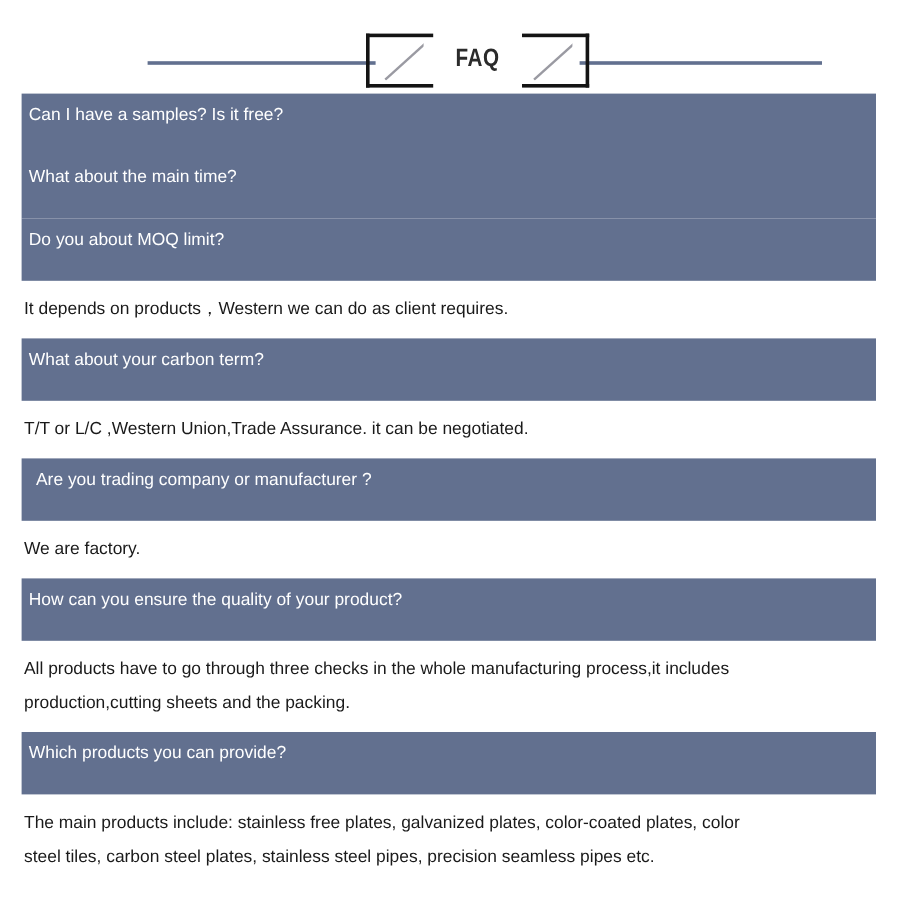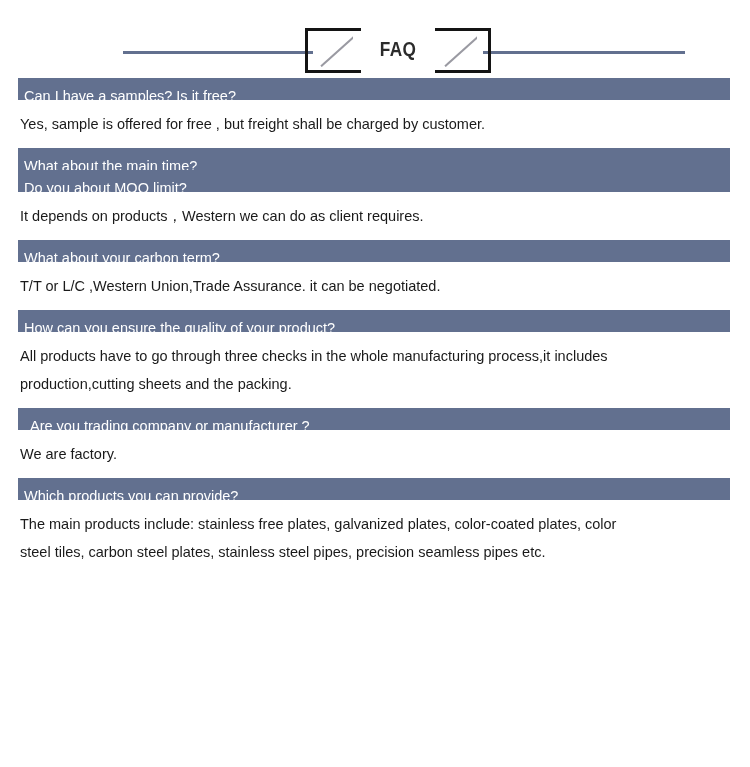--- a/index.html
+++ b/index.html
@@ -85,21 +85,21 @@
   .faq-list {
     padding: 0;
     margin: 0;
   }
   .faq-item { margin: 0; }
 
   .question {
     background: #62708f;
     color: #ffffff;
     font-size: 14.5px;
-    height: 22px;
+    height: 52px;
     line-height: 36px;
     margin: 0 20px 0 18px;
     padding-left: 6px;
     white-space: nowrap;
     overflow: hidden;
   }
   .question.indented { padding-left: 12px; }
 
   .answer {
     color: #1a1a1a;
@@ -130,23 +130,20 @@
     <span class="slash slash-right"></span>
 
     <div class="faq-title">FAQ</div>
   </div>
 </div>
 
 <div class="faq-list">
 
   <div class="faq-item">
     <div class="question">Can I have a samples? Is it free?</div>
-    <div class="answer">
-      <span class="line">Yes, sample is offered for free , but freight shall be charged by customer.</span>
-    </div>
   </div>
 
   <div class="faq-item">
     <div class="question">What about the main time?</div>
   </div>
 
   <div class="faq-item">
     <div class="question">Do you about MOQ limit?</div>
     <div class="answer">
       <span class="line">It depends on products，Western we can do as client requires.</span>
@@ -154,31 +151,31 @@
   </div>
 
   <div class="faq-item">
     <div class="question">What about your carbon term?</div>
     <div class="answer">
       <span class="line">T/T or L/C ,Western Union,Trade Assurance. it can be negotiated.</span>
     </div>
   </div>
 
   <div class="faq-item">
+    <div class="question indented">Are you trading company or manufacturer ?</div>
+    <div class="answer">
+      <span class="line">We are factory.</span>
+    </div>
+  </div>
+
+  <div class="faq-item">
     <div class="question">How can you ensure the quality of your product?</div>
     <div class="answer">
       <span class="line">All products have to go through three checks in the whole manufacturing process,it includes</span>
       <span class="line">production,cutting sheets and the packing.</span>
-    </div>
-  </div>
-
-  <div class="faq-item">
-    <div class="question indented">Are you trading company or manufacturer ?</div>
-    <div class="answer">
-      <span class="line">We are factory.</span>
     </div>
   </div>
 
   <div class="faq-item">
     <div class="question">Which products you can provide?</div>
     <div class="answer">
       <span class="line">The main products include: stainless free plates, galvanized plates, color-coated plates, color</span>
       <span class="line">steel tiles, carbon steel plates, stainless steel pipes, precision seamless pipes etc.</span>
     </div>
   </div>

